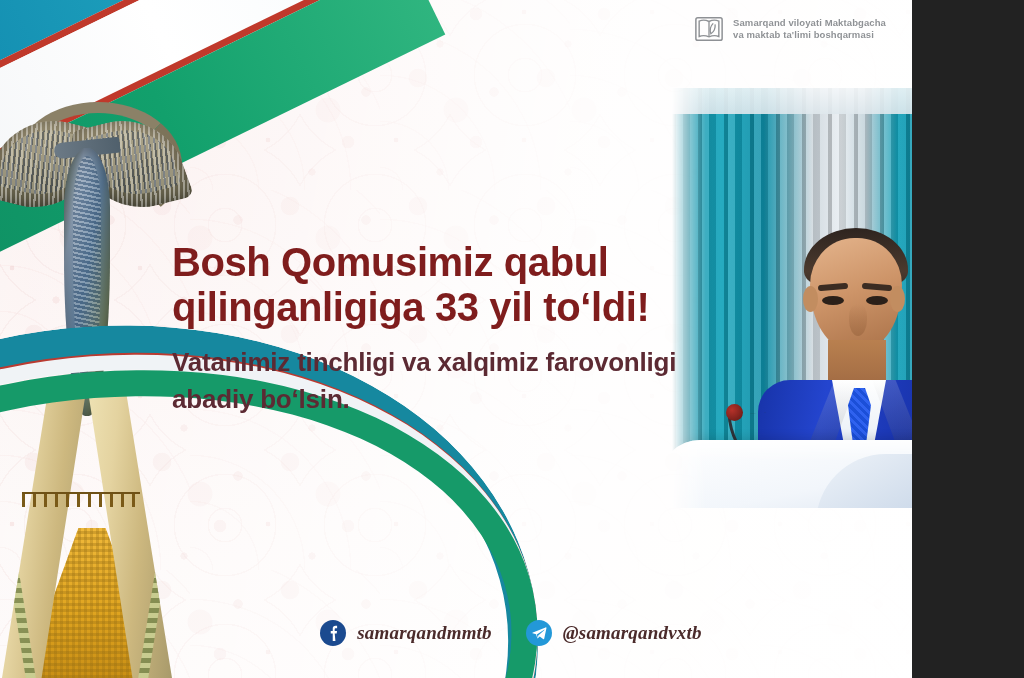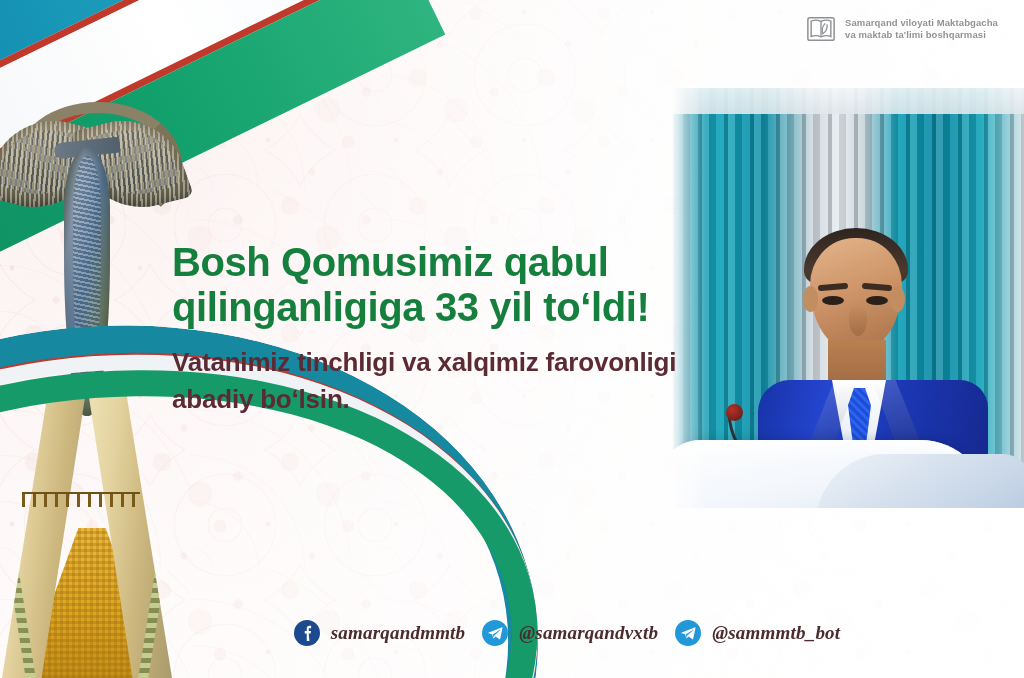--- a/index.html
+++ b/index.html
@@ -1,20 +1,20 @@
 <!DOCTYPE html>
 <html><head>
 <meta charset="utf-8">
 <style>
   html,body{margin:0;padding:0;background:#222;}
   body{font-family:"Liberation Sans",sans-serif;}
 
   .poster{
     position:relative;
-    width:1024px;height:678px;
+    width:912px;height:678px;
     overflow:hidden;
     background:#fdf7f6;
   }
 
   
   .bg-base{
     position:absolute;inset:0;
     background:
       radial-gradient(circle at 18% 22%, #fbeeed 0%, #fdf8f7 45%, #fffdfc 100%);
   }
@@ -258,40 +258,40 @@
     background:radial-gradient(circle at 35% 35%,#b6322a,#5e1713);
   }
 
   
   .copy{
     position:absolute;left:172px;top:240px;width:560px;
   }
   .headline{
     margin:0;
     font-size:40px;line-height:45px;font-weight:700;
-    color:#15803d;letter-spacing:-.4px;
+    color:#7f1d1d;letter-spacing:-.4px;
   }
   .subhead{
     margin:14px 0 0 0;
     font-size:26px;line-height:37px;font-weight:700;
     color:#5c2a33;letter-spacing:-.2px;
   }
 
   
   .signature{
     position:absolute;right:30px;top:528px;
     font-family:"Liberation Serif",serif;
     font-style:italic;font-weight:700;font-size:20px;
     color:#4a1f1b;letter-spacing:.2px;
   }
 
   
   .socials{
     position:absolute;left:0;right:0;top:620px;
-    display:flex;align-items:center;justify-content:center;gap:17px;
+    display:flex;align-items:center;justify-content:center;gap:34px;
     padding-left:110px;
   }
   .social{display:flex;align-items:center;gap:11px;}
   .social-icon{width:26px;height:26px;flex:0 0 26px;border-radius:50%;}
   .social-label{
     font-family:"Liberation Serif",serif;
     font-style:italic;font-weight:700;font-size:19px;
     color:#4b2b2b;letter-spacing:.2px;white-space:nowrap;
   }
 </style>
@@ -403,25 +403,16 @@
     <div class="social">
       <span class="social-icon">
         <svg viewBox="0 0 26 26" width="26" height="26" aria-hidden="true">
           <circle cx="13" cy="13" r="13" fill="#2398d8"></circle>
           <path d="M19.6 7.6 6.9 12.5c-.7.27-.69.66-.12.83l3.25.99 1.24 3.8c.15.42.29.24.52.24l1.93-1.76 3.33 2.46c.61.34 1.05.17 1.2-.57l2.17-10.2c.22-.9-.34-1.31-.93-1.09zM10.8 14.4l7.3-4.6c.33-.2.63-.09.38.13l-6.25 5.64-.24 2.6z" fill="#ffffff"></path>
         </svg>
       </span>
       <span class="social-label">@samarqandvxtb</span>
     </div>
 
-    <div class="social">
-      <span class="social-icon">
-        <svg viewBox="0 0 26 26" width="26" height="26" aria-hidden="true">
-          <circle cx="13" cy="13" r="13" fill="#2398d8"></circle>
-          <path d="M19.6 7.6 6.9 12.5c-.7.27-.69.66-.12.83l3.25.99 1.24 3.8c.15.42.29.24.52.24l1.93-1.76 3.33 2.46c.61.34 1.05.17 1.2-.57l2.17-10.2c.22-.9-.34-1.31-.93-1.09zM10.8 14.4l7.3-4.6c.33-.2.63-.09.38.13l-6.25 5.64-.24 2.6z" fill="#ffffff"></path>
-        </svg>
-      </span>
-      <span class="social-label">@sammmtb_bot</span>
-    </div>
 
   </div>
 
 </div>
 
 </body></html>

